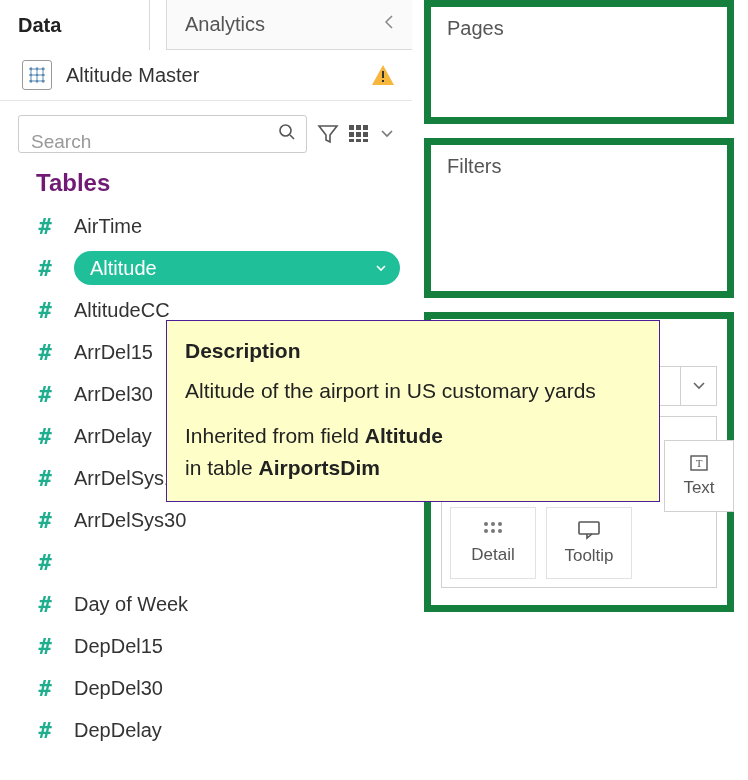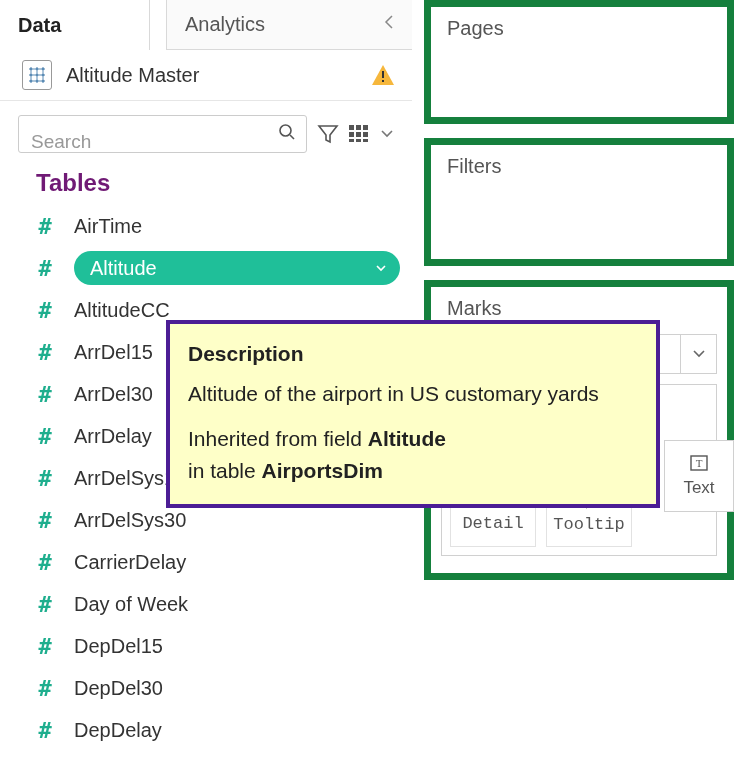--- a/index.html
+++ b/index.html
@@ -164,24 +164,24 @@
     border: 7px solid #15803d;
     margin-bottom: 14px;
     background: #fff;
   }
   .shelf-title {
     font-size: 20px;
     color: #555;
     padding: 10px 16px 8px 16px;
   }
   .shelf.pages { height: 124px; }
-  .shelf.filters { height: 128px; }
+  .shelf.filters { height: 160px; }
   .shelf.marks { height: 300px; }
 
-  .marks-inner { padding: 0 10px 10px 10px; font-family: Liberation Mono, monospace; }
+  .marks-inner { padding: 0 10px 10px 10px; }
   .marks-dropdown {
     border: 1px solid #d0d0d0;
     height: 40px;
     margin: 6px 0 10px 0;
     display: flex;
   }
   .marks-dropdown .dd-main { flex: 1; padding: 6px 10px; color:#888; font-size:18px; }
   .marks-dropdown .dd-caret {
     width: 36px;
     border-left: 1px solid #d0d0d0;
@@ -219,21 +219,21 @@
     width: 70px;
   }
 
   
   .tooltip {
     position: absolute;
     left: 166px;
     top: 320px;
     width: 494px;
     background: #feffc8;
-    border: 4px solid #4c1d95;
+    border: 1px solid #4c1d95;
     padding: 14px 0 18px 18px;
     font-size: 21px;
     color: #222;
     line-height: 1.5;
     z-index: 50;
   }
   .tooltip .tt-title { font-weight: 700; margin-bottom: 8px; }
   .tooltip .tt-body { margin-bottom: 14px; }
   .tooltip b { font-weight: 700; }
 </style>
@@ -363,21 +363,20 @@
     <div class="field-row">
       <span class="field-icon">#</span>
       <span class="field-label">ArrDelSys15</span>
     </div>
     <div class="field-row">
       <span class="field-icon">#</span>
       <span class="field-label">ArrDelSys30</span>
     </div>
     <div class="field-row">
       <span class="field-icon">#</span>
-      <span class="field-label">CarrierDelay</span>
     </div>
     <div class="field-row">
       <span class="field-icon">#</span>
       <span class="field-label">Day of Week</span>
     </div>
     <div class="field-row">
       <span class="field-icon">#</span>
       <span class="field-label">DepDel15</span>
     </div>
     <div class="field-row">

